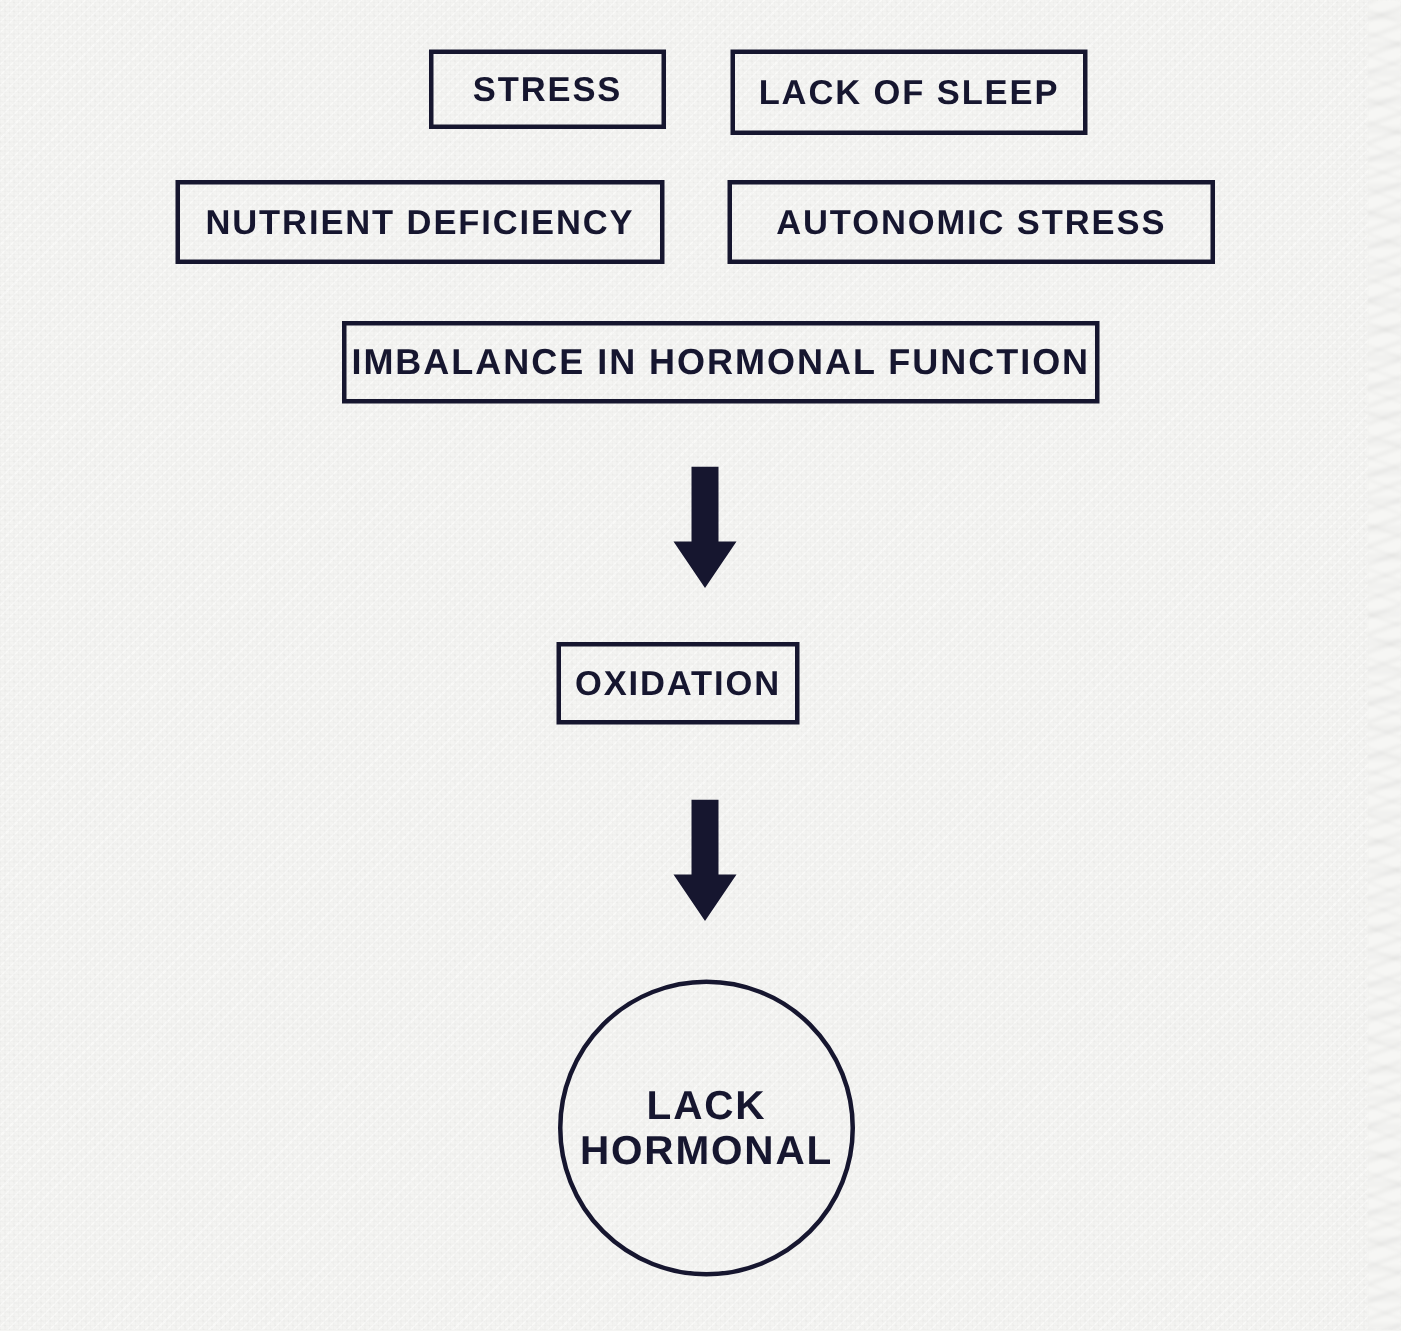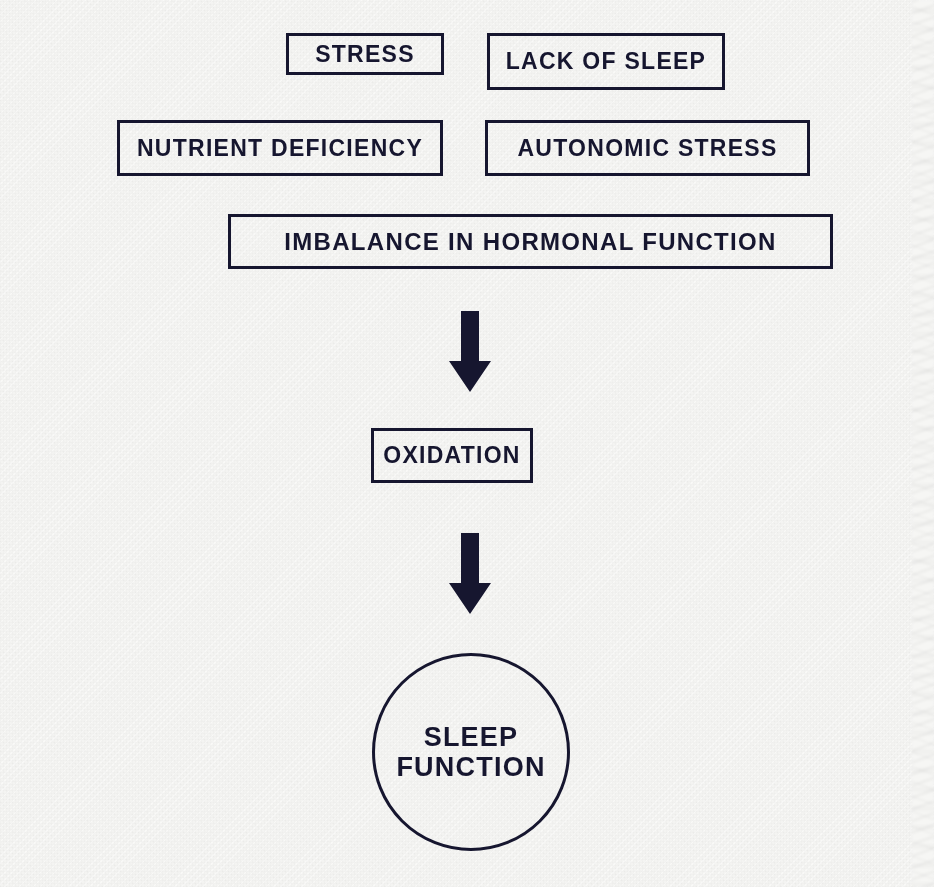--- a/index.html
+++ b/index.html
@@ -64,25 +64,25 @@
   }
   .node-box .label {
     color: #16162f;
     font-weight: 700;
     letter-spacing: 0.055em;
     white-space: nowrap;
     line-height: 1;
     font-size: 23px;
   }
 
-  #box-stress            { left: 286px; top: 33px;  width: 158px; height: 42px; }
+  #box-stress            { left: 286px; top: 33px;  width: 158px; height: 53px; }
   #box-lack-of-sleep     { left: 487px; top: 33px;  width: 238px; height: 57px; }
   #box-nutrient          { left: 117px; top: 120px; width: 326px; height: 56px; }
   #box-autonomic         { left: 485px; top: 120px; width: 325px; height: 56px; }
-  #box-imbalance         { left: 228px; top: 214px; width: 605px; height: 55px; align-items: center; }
+  #box-imbalance         { left: 228px; top: 214px; width: 505px; height: 55px; align-items: center; }
   #box-oxidation         { left: 371px; top: 428px; width: 162px; height: 55px; }
 
   #box-imbalance .label  { font-size: 24px; }
   #box-oxidation .label  { font-size: 23px; }
 
   
   .arrow {
     position: absolute;
     width: 48px;
     height: 84px;
@@ -148,17 +148,17 @@
 
   <div class="node-box" id="box-oxidation">
     <span class="label">OXIDATION</span>
   </div>
 
   <svg class="arrow" id="arrow-bottom" viewBox="0 0 48 84">
     <polygon points="15,0 33,0 33,50 45,50 24,81 3,50 15,50" fill="#16162f"></polygon>
   </svg>
 
   <div id="circle-hair-graying">
-    <span class="line">SLEEP</span>
-    <span class="line">FUNCTION</span>
+    <span class="line">LACK</span>
+    <span class="line">HORMONAL</span>
   </div>
 
 </div>
 
 </body></html>

